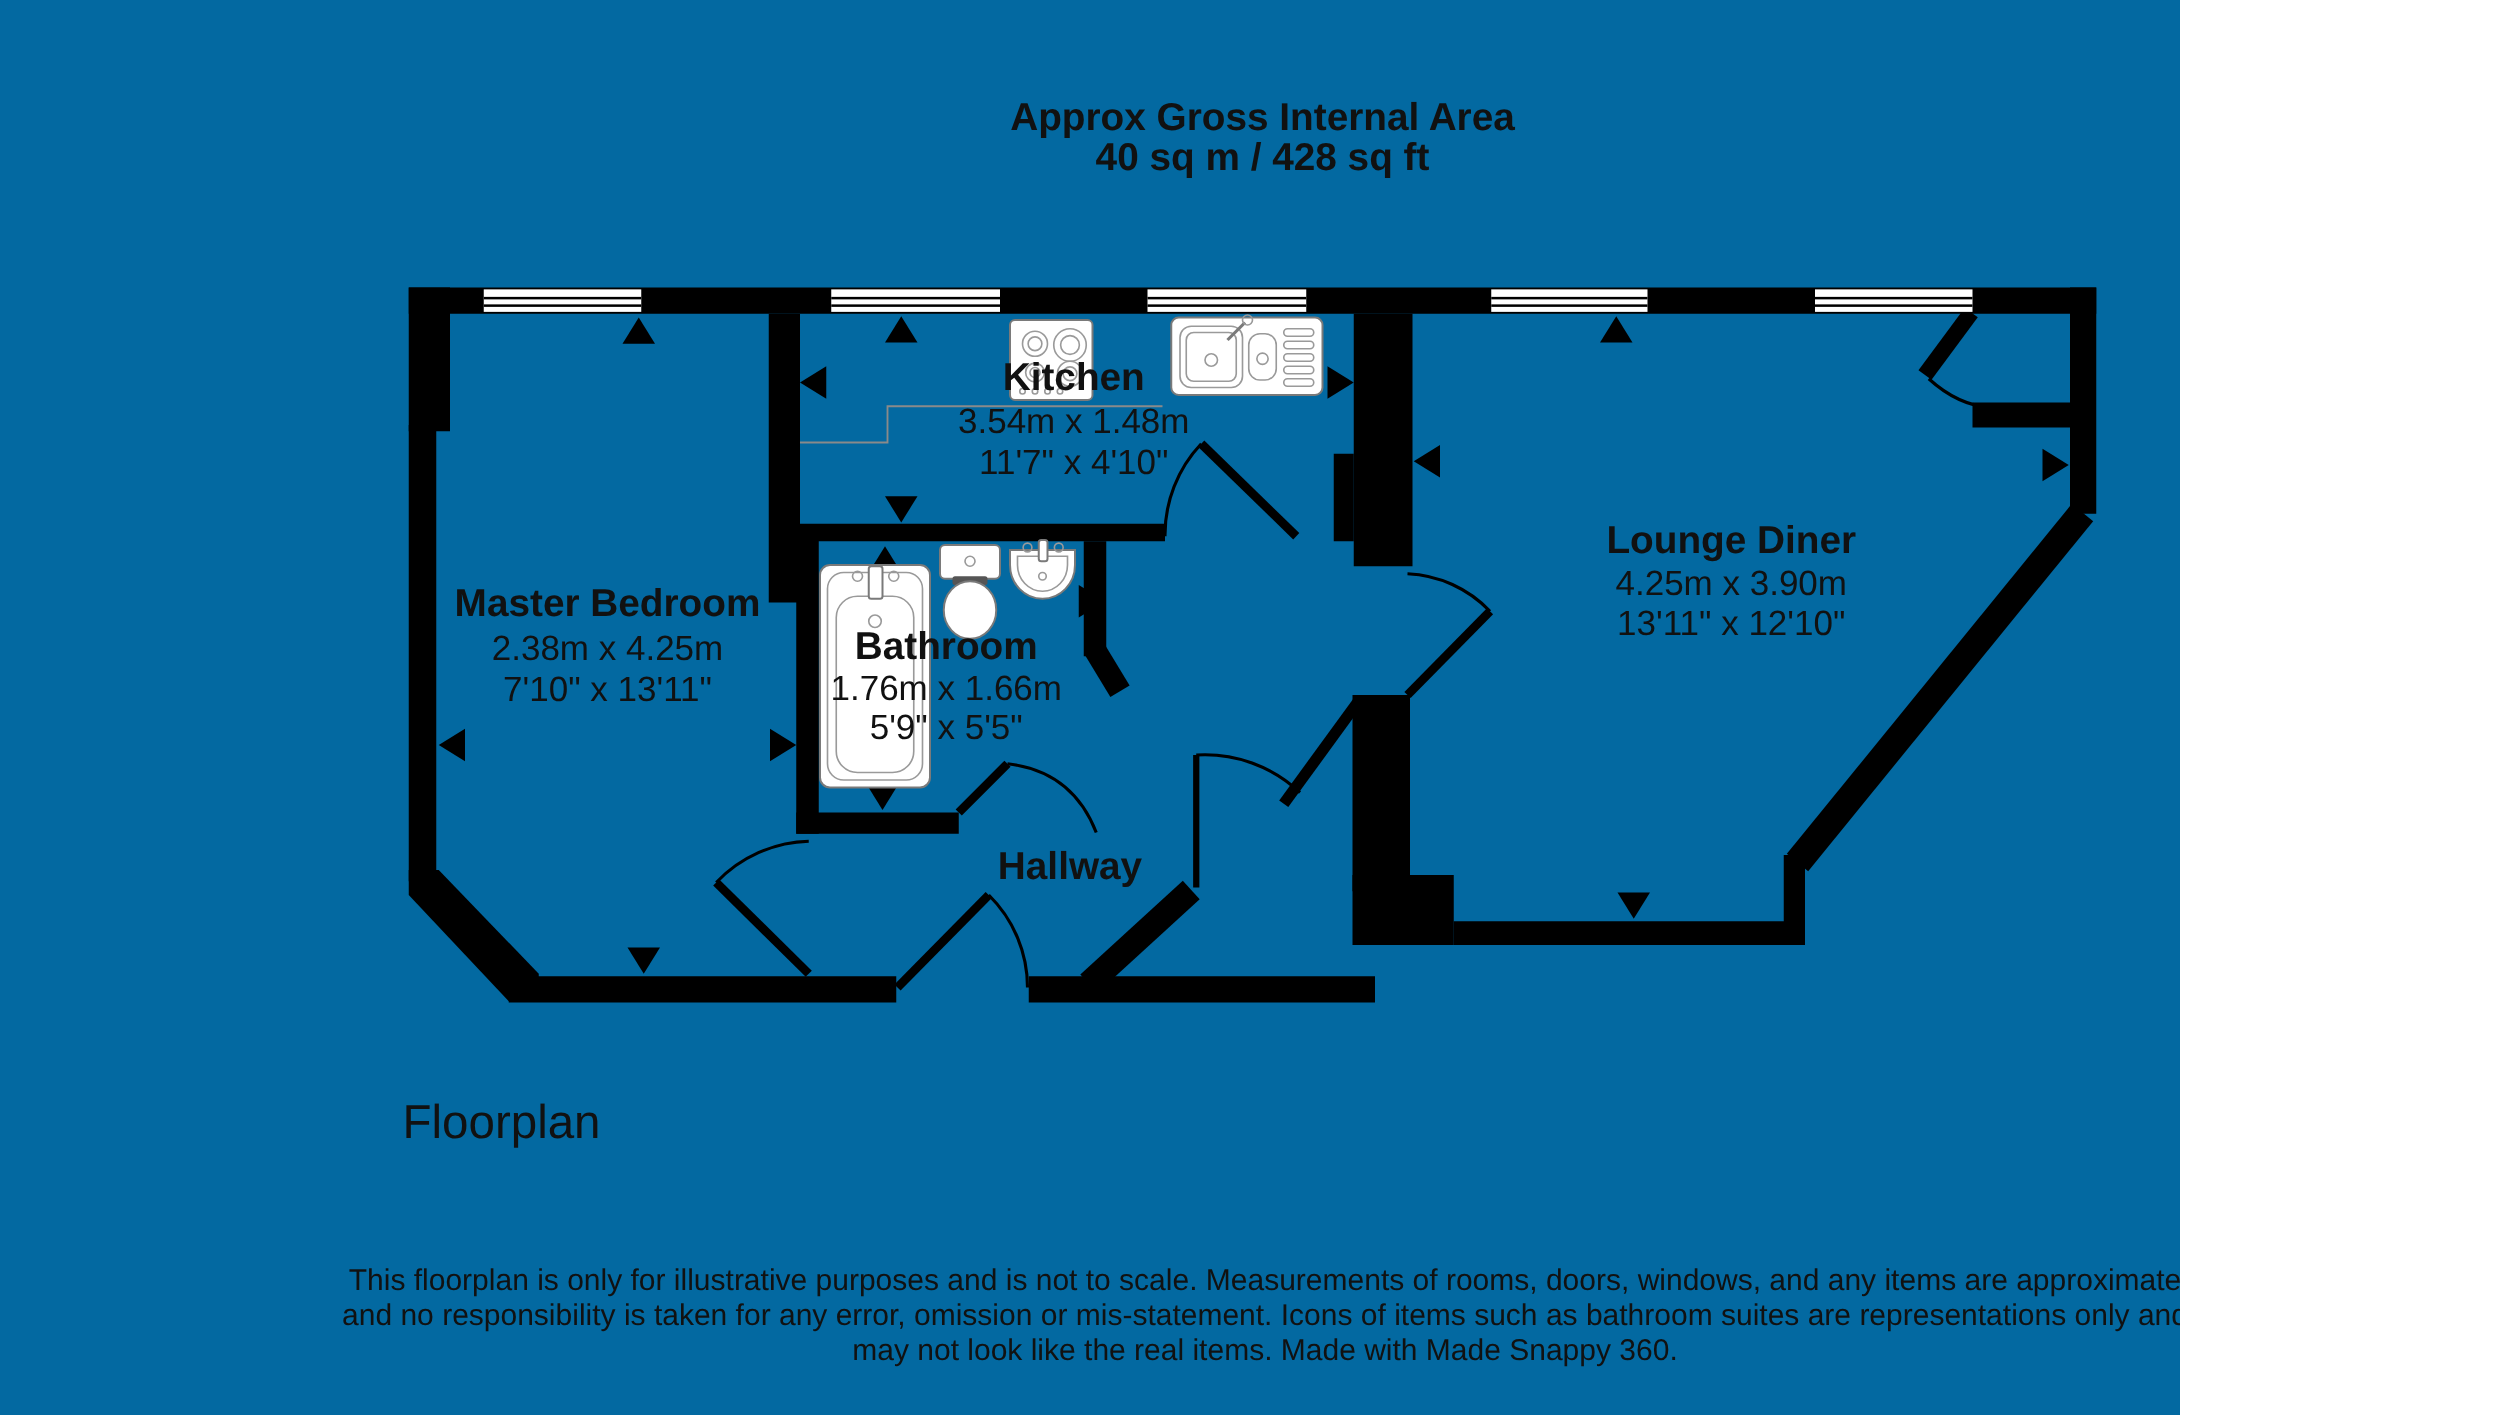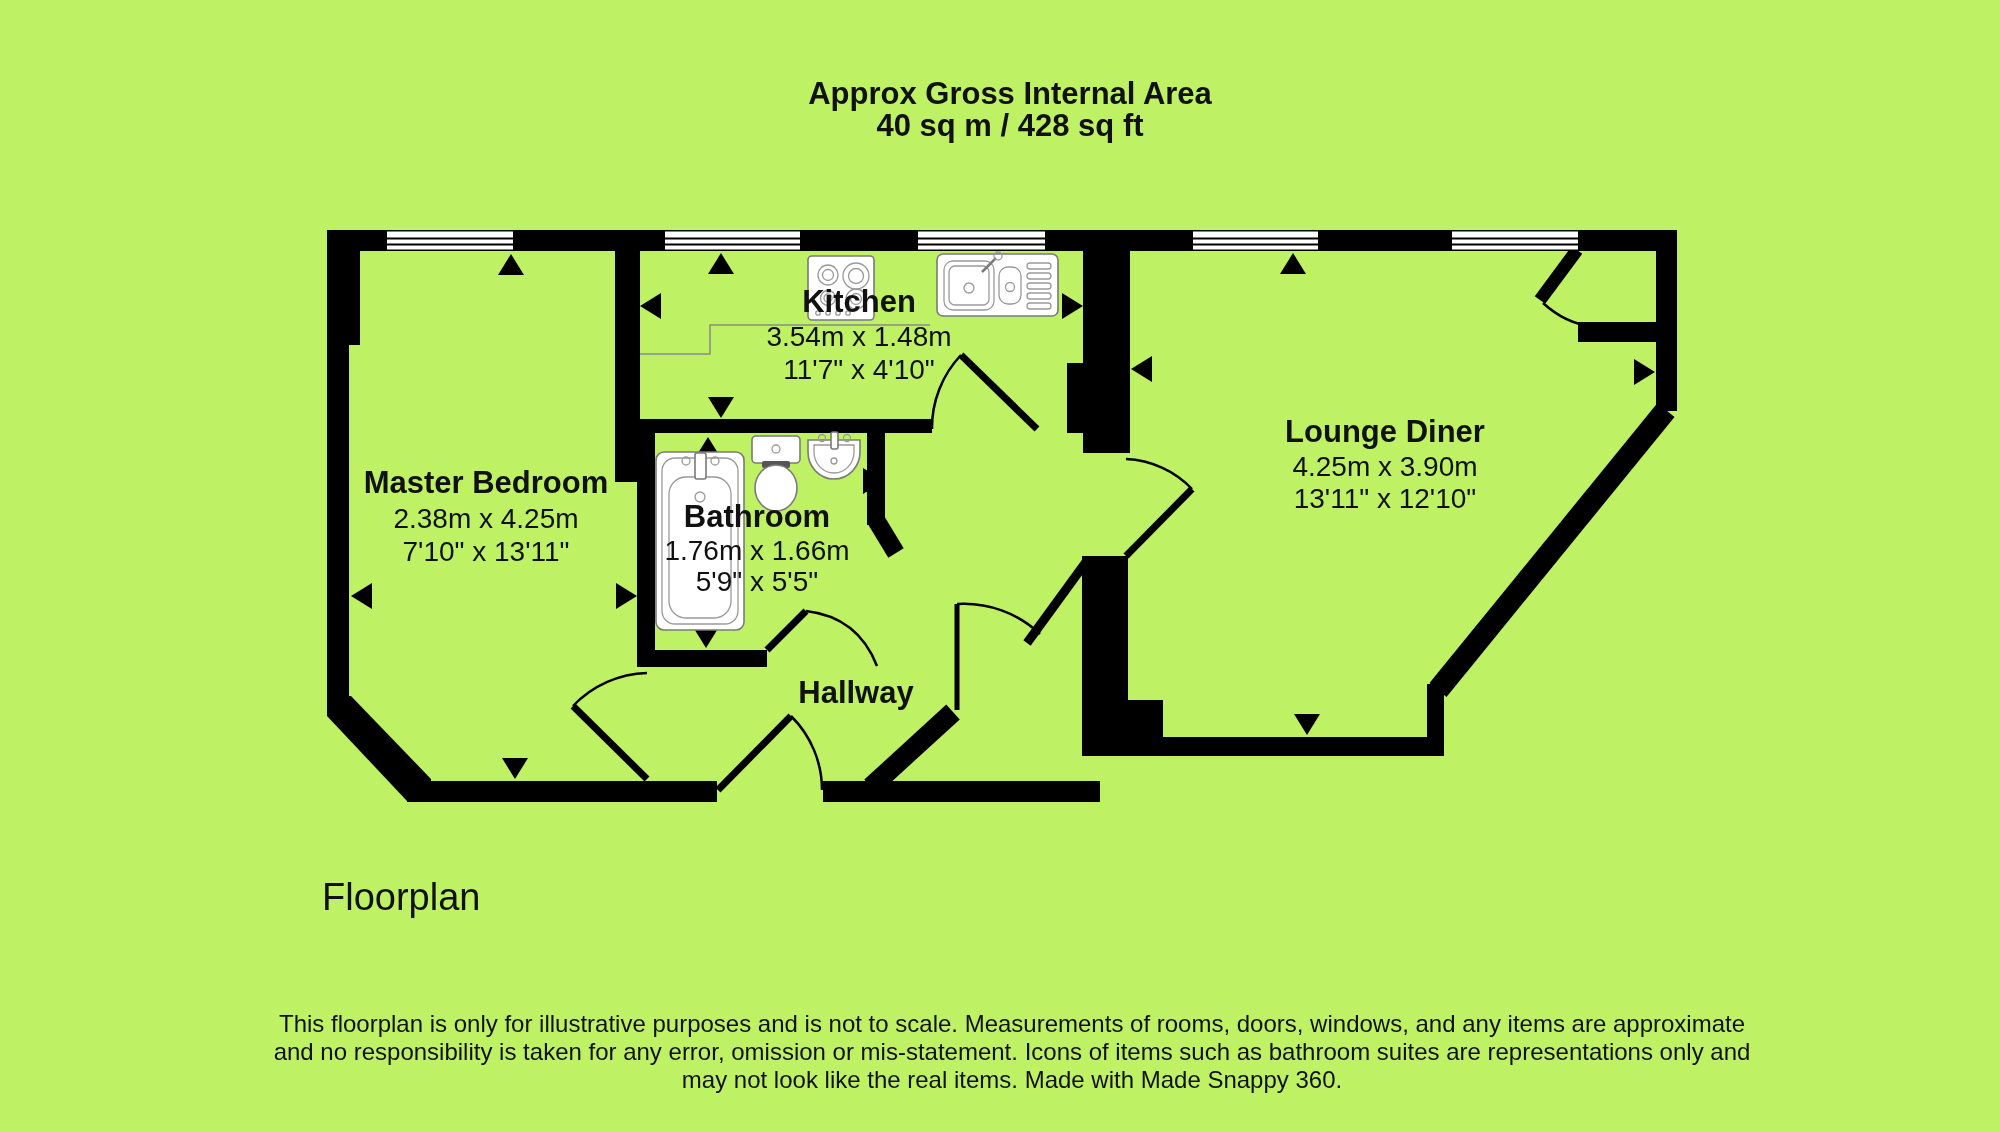--- a/index.html
+++ b/index.html
@@ -1,16 +1,16 @@
 <!DOCTYPE html>
 <html><head>
 <meta charset="utf-8">
 <style>
   html,body{margin:0;padding:0;background:#ffffff;}
-  .stage{position:relative;width:2000px;height:1132px;background:#bef264;overflow:hidden;
+  .stage{position:relative;width:1744px;height:1132px;background:#0369a1;overflow:hidden;
          font-family:"Liberation Sans", sans-serif;}
   svg{display:block;}
   .wall{fill:#000000;}
   .wallline{stroke:#000000;fill:none;}
   .arc{stroke:#000000;stroke-width:2.5;fill:none;}
   .leaf{stroke:#000000;stroke-width:7;fill:none;}
   .fix{stroke:#7a7a7a;stroke-width:1.6;fill:#ffffff;}
   .fix2{stroke:#9a9a9a;stroke-width:1.3;fill:none;}
   .tri{fill:#000000;}
   .room-name{font:bold 31px "Liberation Sans", sans-serif;fill:#111111;text-anchor:middle;}

